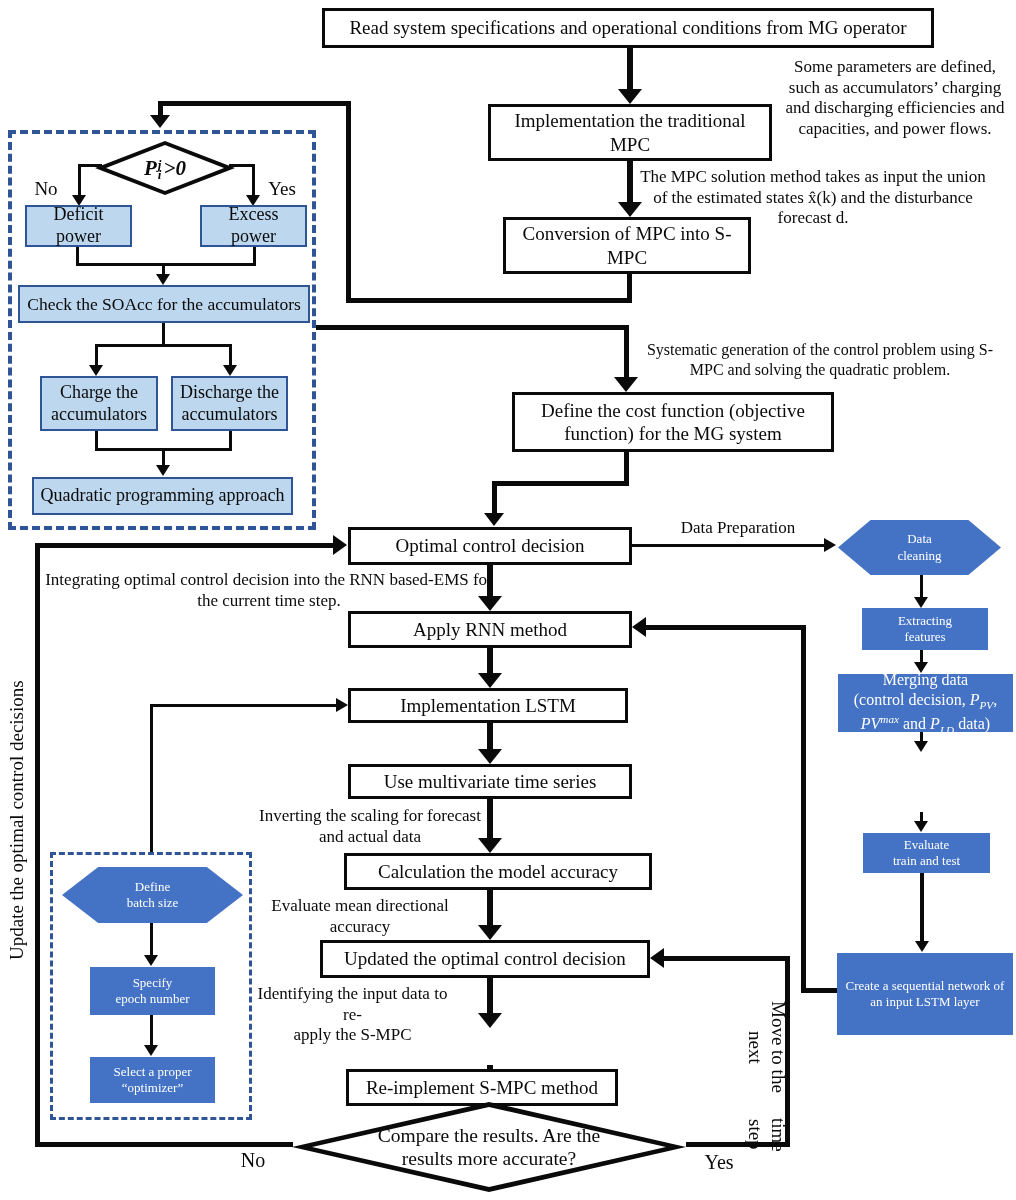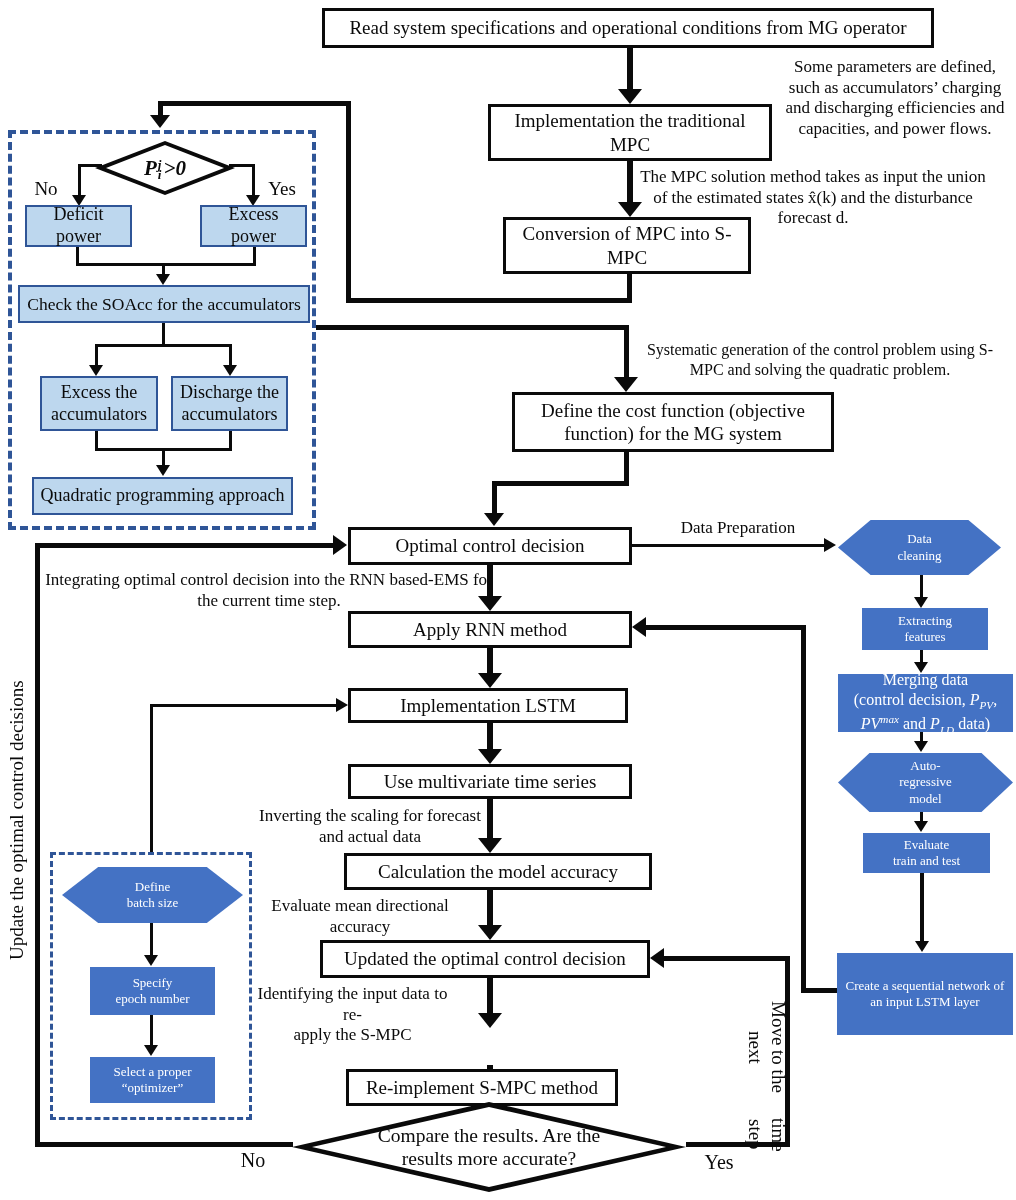--- a/index.html
+++ b/index.html
@@ -154,21 +154,21 @@
         <span>i</span>
       </span>
       <span>&gt;0</span>
   </div>
   <div class="abs note" style="left:24px;top:177px;width:44px;font-size:19px;">No</div>
   <div class="abs note" style="left:258px;top:177px;width:48px;font-size:19px;">Yes</div>
 
   <div class="abs ctr lblue" style="left:25px;top:205px;width:107px;height:42px;padding:0 8px;box-sizing:border-box;">Deficit power</div>
   <div class="abs ctr lblue" style="left:200px;top:205px;width:107px;height:42px;padding:0 8px;box-sizing:border-box;">Excess power</div>
   <div class="abs ctr lblue nw" style="left:18px;top:285px;width:292px;height:38px;font-size:17.5px;box-sizing:border-box;">Check the SOAcc for the accumulators</div>
-  <div class="abs ctr lblue" style="left:40px;top:376px;width:118px;height:55px;padding:0 6px;box-sizing:border-box;">Excess the accumulators</div>
+  <div class="abs ctr lblue" style="left:40px;top:376px;width:118px;height:55px;padding:0 6px;box-sizing:border-box;">Charge the accumulators</div>
   <div class="abs ctr lblue" style="left:171px;top:376px;width:117px;height:55px;padding:0 4px;box-sizing:border-box;">Discharge the accumulators</div>
   <div class="abs ctr lblue nw" style="left:32px;top:477px;width:261px;height:38px;box-sizing:border-box;">Quadratic programming approach</div>
 
   <div class="abs ctr wbox nw" style="left:322px;top:8px;width:612px;height:40px;box-sizing:border-box;">Read system specifications and operational conditions from MG operator</div>
   <div class="abs ctr wbox" style="left:488px;top:104px;width:284px;height:57px;padding:16px 10px;box-sizing:border-box;">Implementation the traditional MPC</div>
   <div class="abs ctr wbox" style="left:488px;top:217px;width:248px;height:57px;box-sizing:border-box;margin-left:15px;">
     <span>
         <span class="blk">Conversion of MPC into S-</span>
         <span class="blk">MPC</span>
       </span>
@@ -223,27 +223,20 @@
         <span class="blk">Extracting</span>
         <span class="blk">features</span>
       </span>
   </div>
   <div class="abs ctr dblue" style="left:838px;top:674px;width:175px;height:58px;font-size:16px;">
     <span>
       <span class="blk">Merging data</span>
       <span class="blk"><span>(control decision, </span><i>P</i><sub>PV</sub><span>,</span></span>
       <span class="blk"><i>PV</i><sup>max</sup><span> and </span><i>P</i><sub>LD</sub><span> data)</span></span>
     </span>
-  </div>
-  <div class="abs ctr dblue hex2" style="left:838px;top:753px;width:175px;height:59px;">
-    <span>
-        <span class="blk">Auto-</span>
-        <span class="blk">regressive</span>
-        <span class="blk">model</span>
-      </span>
   </div>
   <div class="abs ctr dblue" style="left:863px;top:833px;width:127px;height:40px;">
     <span>
         <span class="blk">Evaluate</span>
         <span class="blk">train and test</span>
       </span>
   </div>
   <div class="abs note" style="left:778px;top:57px;width:234px;">Some parameters are defined, such as accumulators’ charging and discharging efficiencies and capacities, and power flows.</div>
 
   <div class="abs ctr dblue" style="left:837px;top:953px;width:176px;height:82px;padding:0 3px;box-sizing:border-box;">Create a sequential network of an input LSTM layer</div>

